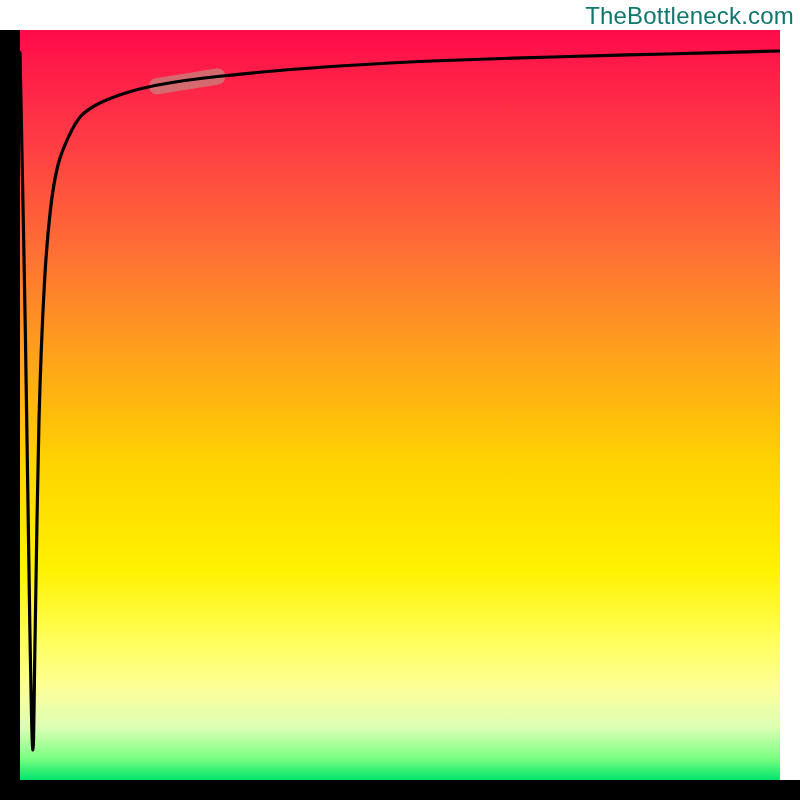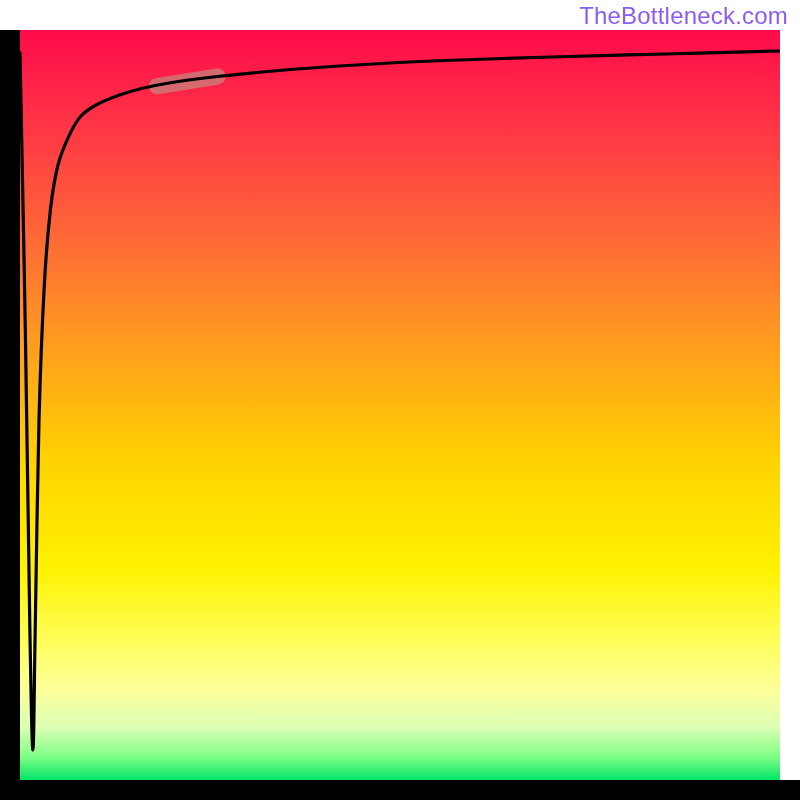--- a/index.html
+++ b/index.html
@@ -11,25 +11,25 @@
     overflow: hidden;
   }
   .chart-container {
     position: relative;
     width: 800px;
     height: 800px;
   }
   .attribution {
     position: absolute;
     top: 2px;
-    right: 12px;
+    right: 6px;
     font-family: Arial, Helvetica, sans-serif;
     font-size: 24px;
     font-weight: 500;
-    color: #8b5cf6;
+    color: #0f766e;
     letter-spacing: 0.2px;
     z-index: 10;
   }
   .plot-area {
     position: absolute;
     left: 20px;
     top: 30px;
     width: 760px;
     height: 750px;
   }

